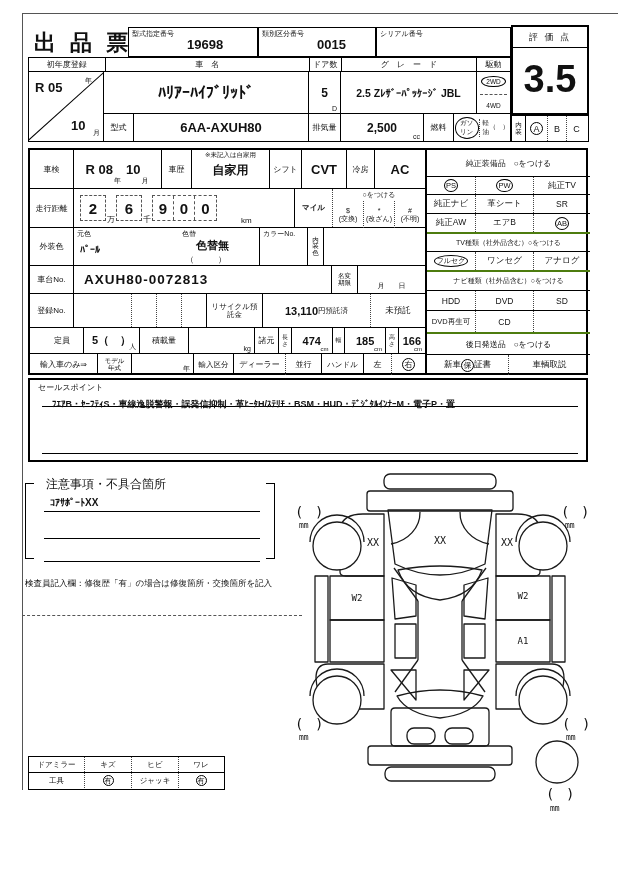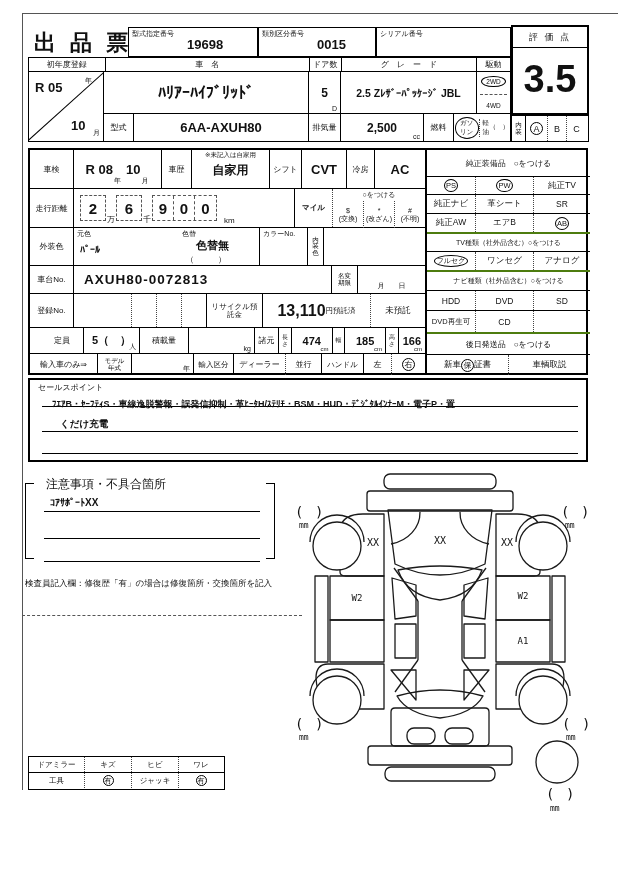--- a/index.html
+++ b/index.html
@@ -191,21 +191,21 @@
         <div class="cell" style="width:221px;justify-content:flex-start;padding-left:6px;">
           <span class="mbox" style="width:26px;height:26px;">2</span>
           <span class="munit">万</span>
           <span class="mbox" style="width:26px;height:26px;">6</span>
           <span class="munit">千</span>
           <span class="flex" style="border:1px dashed #555;height:26px;">
             <span class="mbox" style="width:21px;height:24px;border:none;border-right:1px dashed #555;">9</span>
             <span class="mbox" style="width:21px;height:24px;border:none;border-right:1px dashed #555;">0</span>
             <span class="mbox" style="width:21px;height:24px;border:none;">0</span>
           </span>
-          <span class="munit" style="margin-left:6px;">km</span>
+          <span class="munit" style="margin-left:23px;">km</span>
         </div>
         <div class="cell dot" style="width:38px;font-size:7.5px;font-weight:bold;">
             <span>マイル</span>
           </div>
         <div style="width:92px;box-sizing:border-box;">
           <div class="eq-head" style="height:12px;font-size:7px;">○をつける</div>
           <div class="flex" style="height:27px;">
             <div class="cell dot" style="width:31px;flex-direction:column;font-size:7px;line-height:1.1;">
               <span>$</span>
               <span>(交換)</span>
@@ -262,21 +262,21 @@
             <span>登録No.</span>
           </div>
         <div class="cell" style="width:58px;border-right:1px dotted #444;"></div>
         <div class="cell dot" style="width:25px;"></div>
         <div class="cell dot" style="width:25px;"></div>
         <div class="cell" style="width:25px;"></div>
         <div class="cell" style="width:56px;">
             <span class="vtext" style="font-size:7.5px;width:46px;">リサイクル預託金</span>
           </div>
         <div class="cell" style="width:108px;border-right:1px dotted #444;">
-          <span class="bold" style="font-size:16px;">13,110</span>
+          <span class="bold" style="font-size:11px;">13,110</span>
           <span style="font-size:7.5px;">円預託済</span>
         </div>
         <div class="cell last" style="width:54px;font-size:8.5px;">
             <span>未預託</span>
           </div>
       </div>
 
       <div class="flex rowline" style="height:26px;padding-left:11px;">
         <div class="cell lbl" style="width:44px;">
             <span>定員</span>
@@ -427,23 +427,20 @@
             <span>車輌取説</span>
           </div>
       </div>
     </div>
   </div>
 
   <div class="abs" style="left:28px;top:378px;width:560px;height:84px;border:2.5px solid #000;">
     <span class="abs" style="left:8px;top:2px;font-size:8px;">セールスポイント</span>
     <div class="abs" style="left:12px;top:13px;width:536px;height:14px;border-bottom:1px solid #000;">
       <span style="font-size:9px;font-weight:bold;padding-left:10px;">ﾌｴｱB・ｾｰﾌﾃｨS・車線逸脱警報・誤発信抑制・革ﾋｰﾀH/ｽﾃﾘﾓ・BSM・HUD・ﾃﾞｼﾞﾀﾙｲﾝﾅｰM・電子P・置</span>
-    </div>
-    <div class="abs" style="left:12px;top:27px;width:536px;height:25px;border-bottom:1px solid #000;display:flex;align-items:flex-end;">
-      <span style="font-size:9.5px;font-weight:bold;padding-left:18px;">くだけ充電</span>
     </div>
     <div class="abs" style="left:12px;top:52px;width:536px;height:22px;border-bottom:1px solid #000;"></div>
   </div>
 
   <span class="abs" style="left:46px;top:476px;font-size:12px;">注意事項・不具合箇所</span>
   <div class="abs bracket-l" style="left:25px;top:483px;width:9px;height:76px;"></div>
   <div class="abs bracket-r" style="left:266px;top:483px;width:9px;height:76px;"></div>
   <span class="abs bold" style="left:50px;top:497px;font-size:10px;">ｺｱｻﾎﾟｰﾄXX</span>
   <div class="underl" style="left:44px;top:511px;width:216px;"></div>
   <div class="underl" style="left:44px;top:538px;width:216px;"></div>

